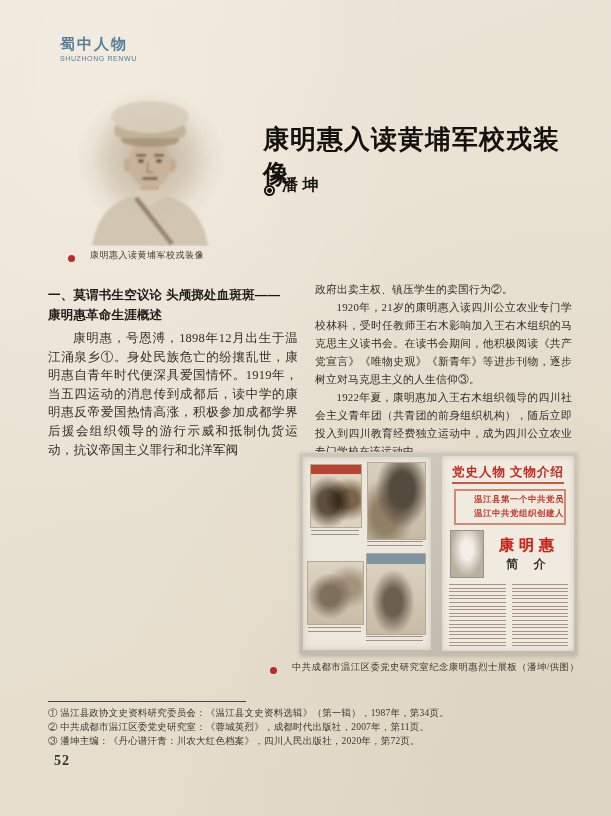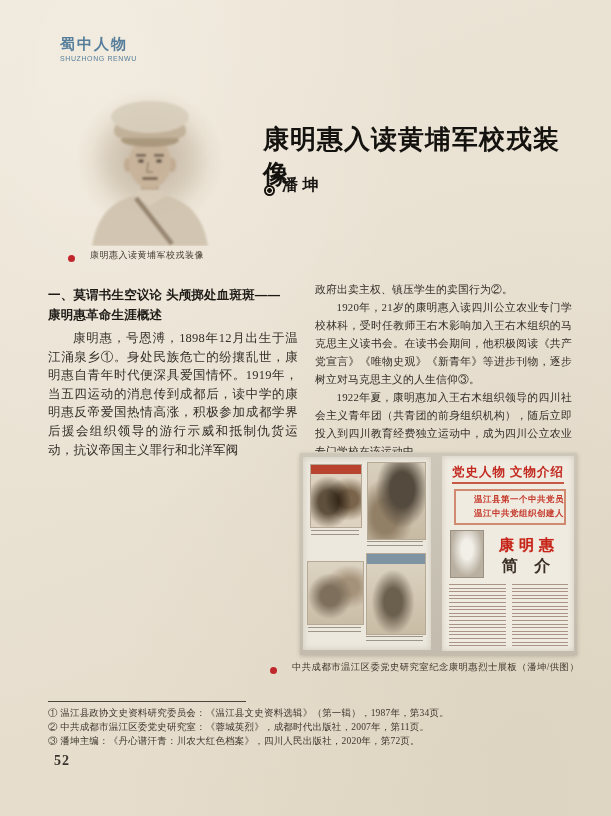--- a/index.html
+++ b/index.html
@@ -91,21 +91,21 @@
   .board-thumb{position:absolute;left:8px;top:74px;width:32px;height:46px;border:1px solid #9b9183;
     background:radial-gradient(ellipse at 50% 40%,#f2efe8 0 25%,#b9b0a1 70%),linear-gradient(#d8d2c6,#bfb6a6);}
   .board-name{
     position:absolute;left:48px;top:80px;width:78px;text-align:center;
     font-family:"Liberation Sans","DejaVu Sans",sans-serif;
     font-weight:bold;font-size:15px;letter-spacing:5px;color:#c5251a;text-shadow:0 0 1px #e2907f;
   }
   .board-name-sub{
     position:absolute;left:48px;top:100px;width:78px;text-align:center;
     font-family:"Liberation Sans","DejaVu Sans",sans-serif;
-    font-weight:bold;font-size:16px;letter-spacing:6px;color:#3a2f24;
+    font-weight:bold;font-size:12px;letter-spacing:6px;color:#3a2f24;
   }
   .board-textcol{position:absolute;top:128px;height:62px;
     background-image:repeating-linear-gradient(to bottom,rgba(112,74,60,0.55) 0 1px,transparent 1px 3.6px);}
   .btc-1{left:7px;width:57px;}
   .btc-2{left:70px;width:56px;}
   .board-caption{position:absolute;left:270px;top:661px;}
   .board-caption .cap-text{font-size:9.3px;color:#3f362b;}
   
   .footnote-rule{position:absolute;left:48px;top:701px;width:198px;height:1px;background:#4a443c;}
   .footnotes{position:absolute;left:48px;top:706px;width:524px;font-size:9.5px;line-height:14px;color:#3d362c;letter-spacing:0.2px;}

